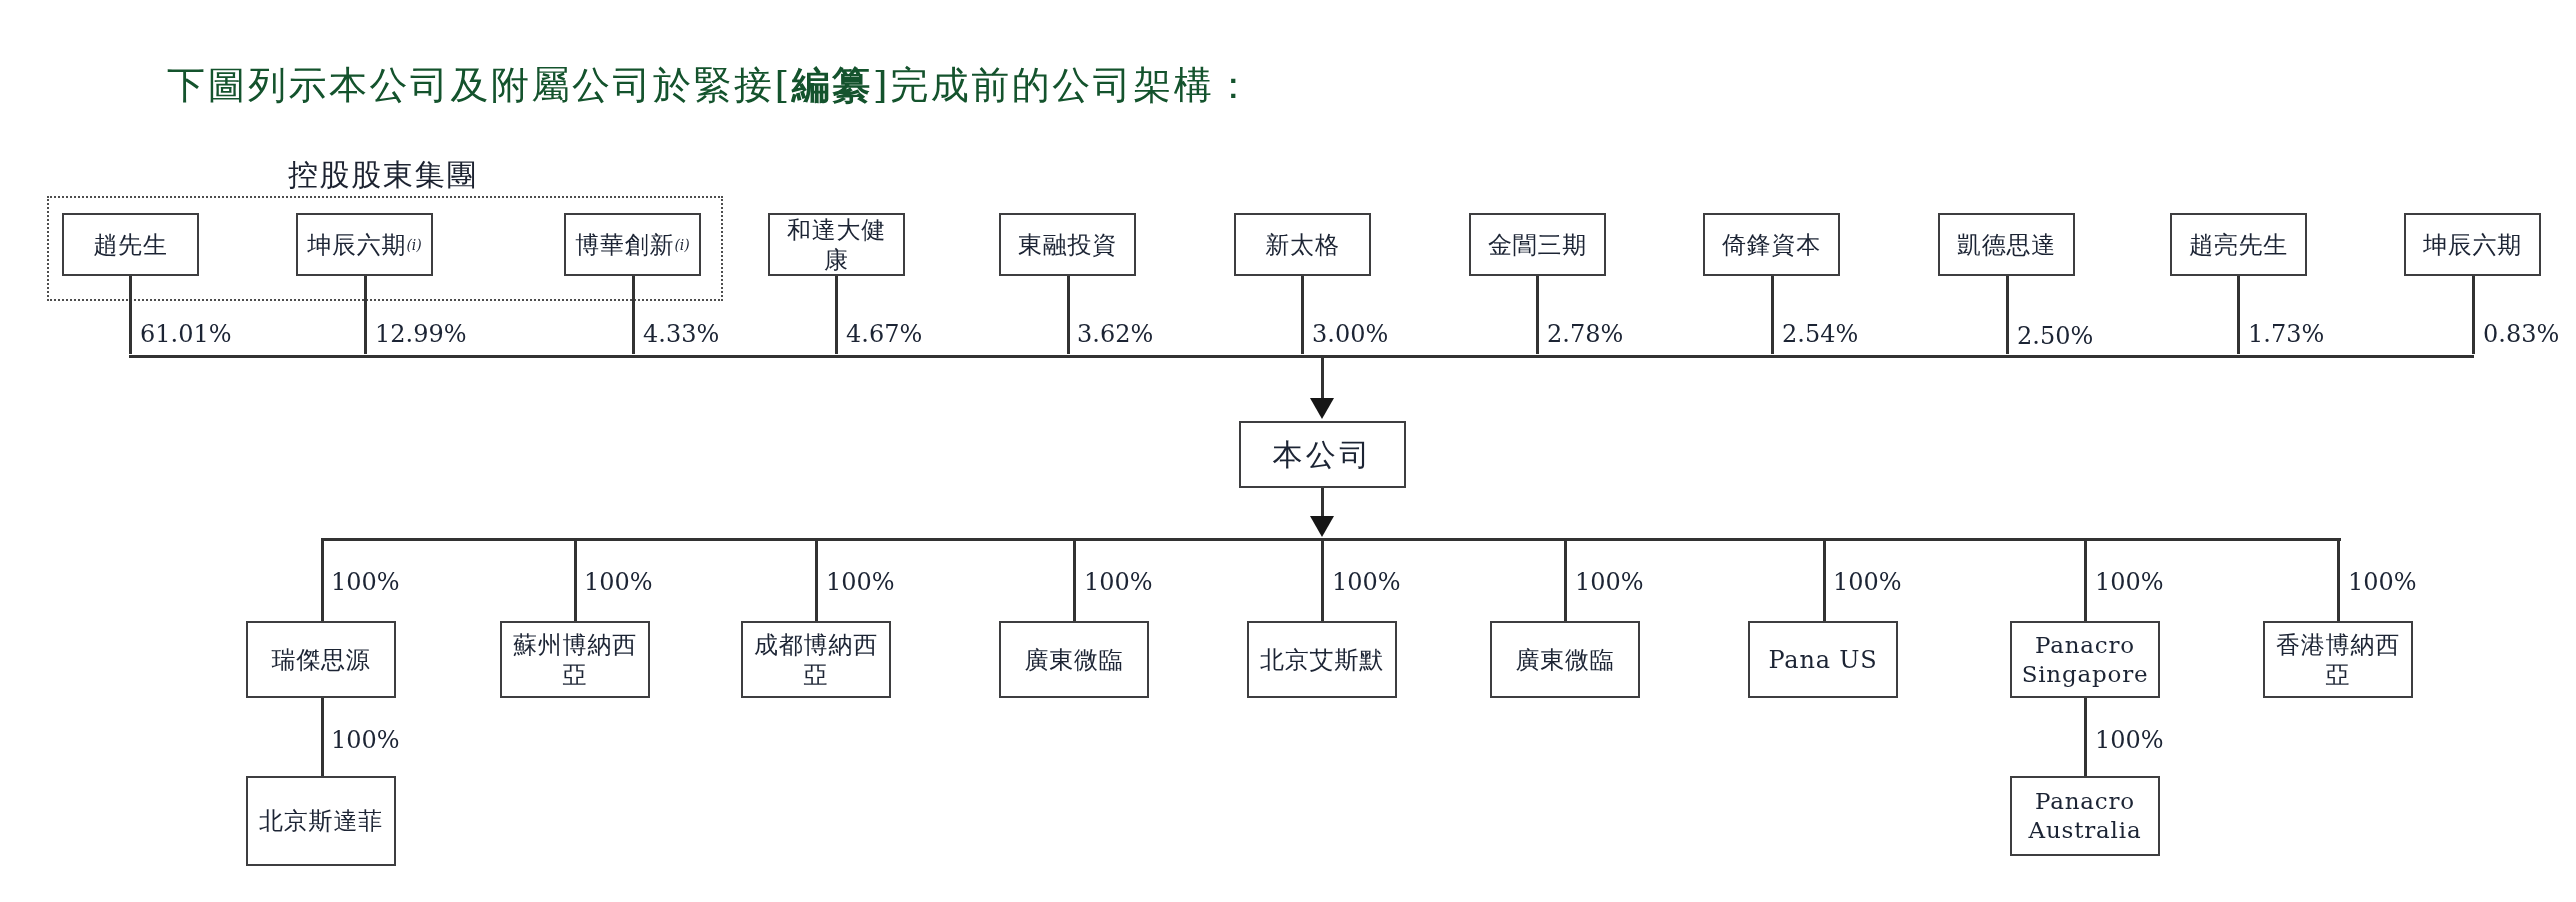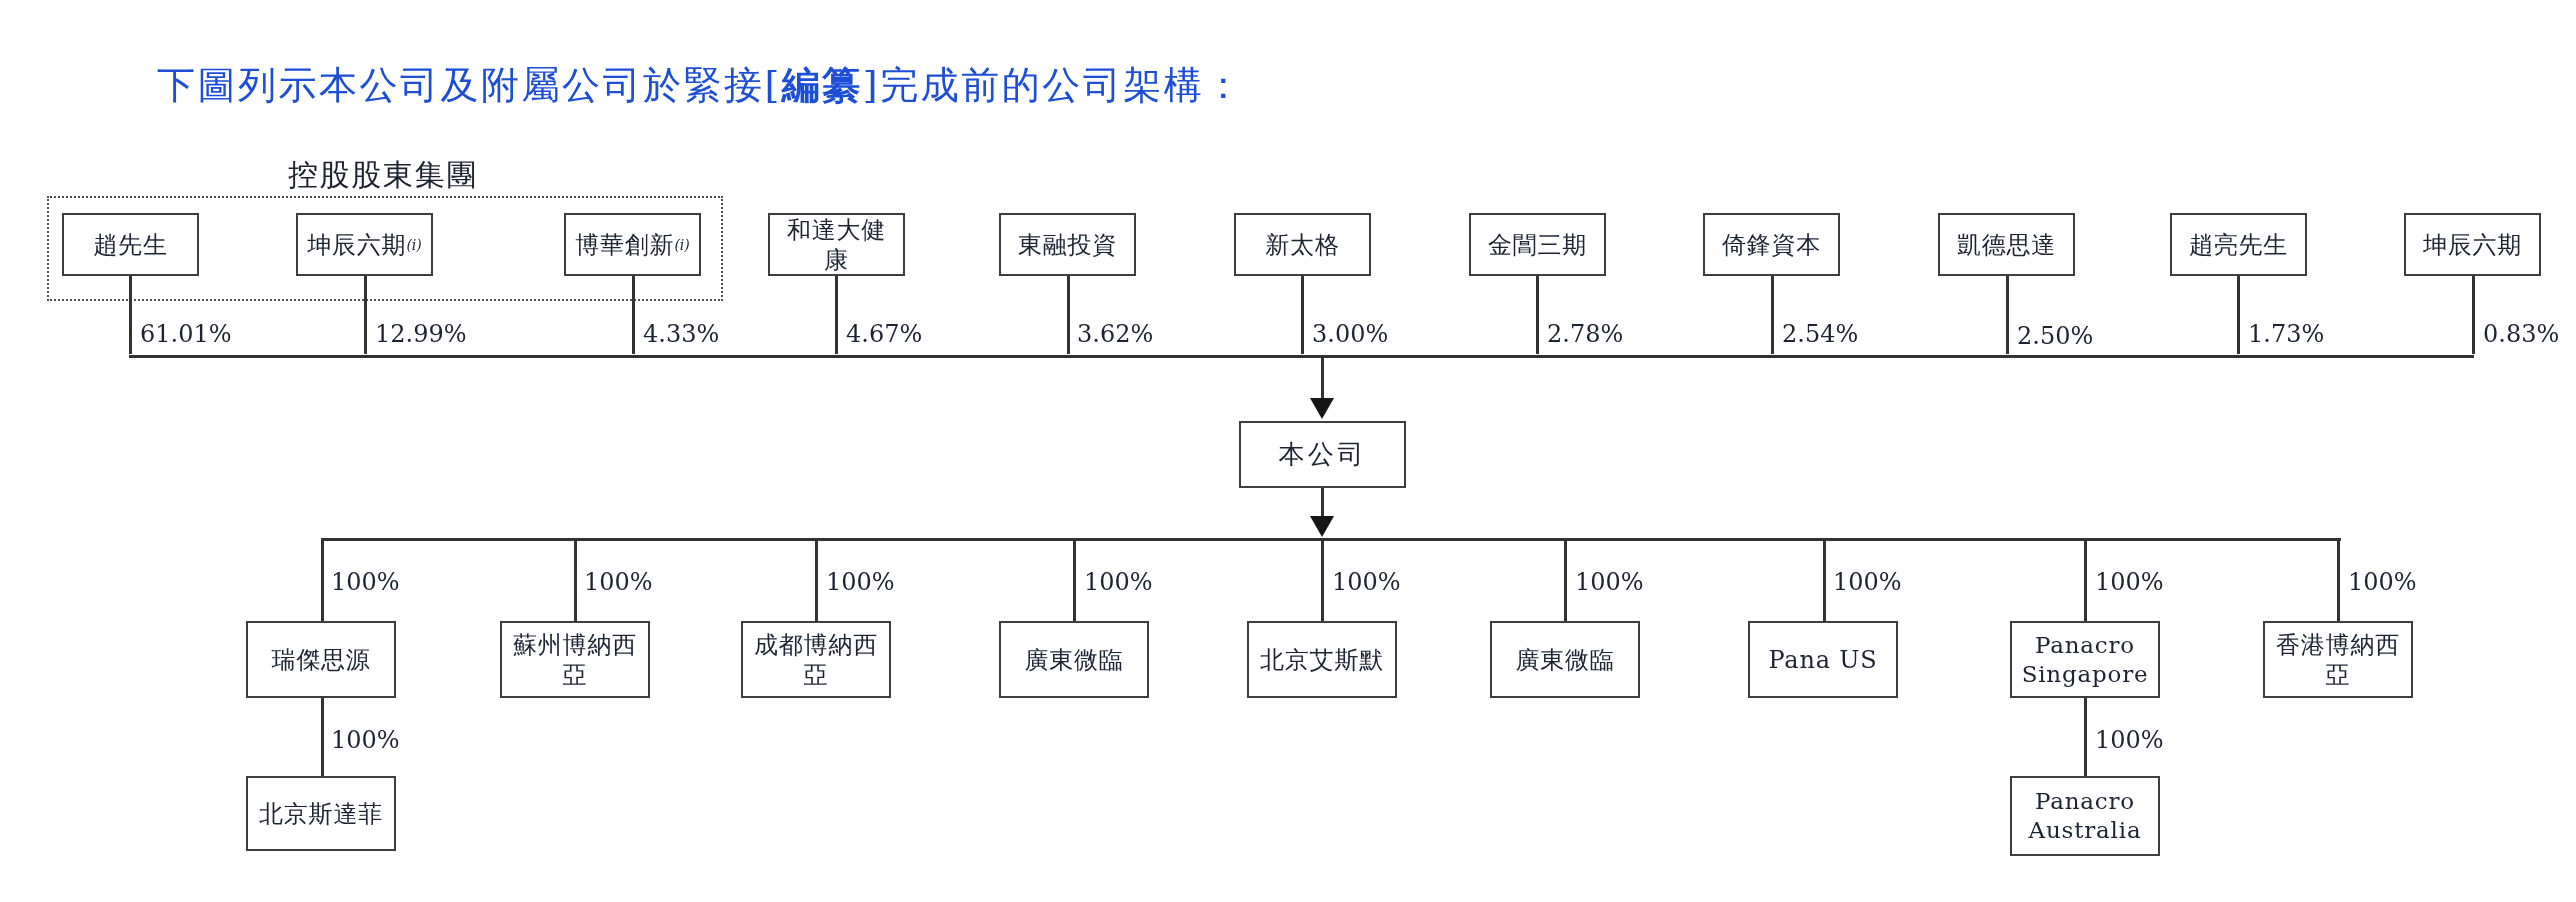--- a/index.html
+++ b/index.html
@@ -2,41 +2,41 @@
 <html style="font-size:13.3px"><head>
 <meta charset="utf-8">
 <style>
   html,body { margin:0; padding:0; background:#ffffff; }
   .stage {
     position:relative; width:2576px; height:903px; background:#ffffff;
     font-family:"DejaVu Serif","Liberation Serif",serif; color:#1c2230;
     overflow:hidden;
   }
   .title {
-    position:absolute; left:157px; top:60px; font-size:38px;
-    letter-spacing:2.5px; white-space:nowrap; color:#1d4ed8;
+    position:absolute; left:167px; top:60px; font-size:38px;
+    letter-spacing:2.5px; white-space:nowrap; color:#14532d;
   }
   .title b { font-weight:bold; }
   .grp-label {
     position:absolute; left:275px; top:155px; width:216px; text-align:center;
     font-size:30px; letter-spacing:1.7px;
   }
   .dashed-box {
     position:absolute; left:47px; top:196px; width:676px; height:105px;
     border:2.5px dotted #4e4e4e; box-sizing:border-box;
   }
   .box {
     position:absolute; box-sizing:border-box; border:2.5px solid #3e3e40;
     background:#ffffff; display:flex; align-items:center; justify-content:center;
     text-align:center; font-size:24px; letter-spacing:0.8px; line-height:1.25;
     padding:0 5px; color:#1c2434;
   }
   .tbox { width:137px; height:63px; top:213px; }
   .bbox { width:150px; height:77px; top:621px; }
-  .cbox { left:1239px; top:421px; width:167px; height:67px; font-size:26px; letter-spacing:3.3px; }
+  .cbox { left:1239px; top:421px; width:167px; height:67px; font-size:30px; letter-spacing:3.3px; }
   .vline { position:absolute; width:2.5px; background:#323232; }
   .hline { position:absolute; height:2.5px; background:#323232; }
   .pct { position:absolute; font-size:24px; white-space:nowrap; color:#1c2434; }
   .arrow {
     position:absolute; width:0; height:0;
     border-left:12.5px solid transparent; border-right:12.5px solid transparent;
     border-top:21.6px solid #161616;
   }
   sub.note { font-size:14px; font-style:italic; letter-spacing:0; line-height:0; }
 </style>
@@ -165,21 +165,21 @@
     </div>
   <div class="box bbox" style="left:2010px;font-size:23px">
       <span>Panacro Singapore</span>
     </div>
   <div class="box bbox" style="left:2263px">
       <span>香港博納西亞</span>
     </div>
 
   <div class="vline" style="left:321px;top:698px;height:78px"></div>
   <div class="pct" style="left:331px;top:726px">100%</div>
-  <div class="box" style="left:246px;top:776px;width:150px;height:75px">
+  <div class="box" style="left:246px;top:776px;width:150px;height:90px">
       <span>北京斯達菲</span>
     </div>
 
   <div class="vline" style="left:2084px;top:698px;height:78px"></div>
   <div class="pct" style="left:2095px;top:726px">100%</div>
   <div class="box" style="left:2010px;top:776px;width:150px;height:80px;font-size:23px">
       <span>Panacro Australia</span>
     </div>
 
 </div>

